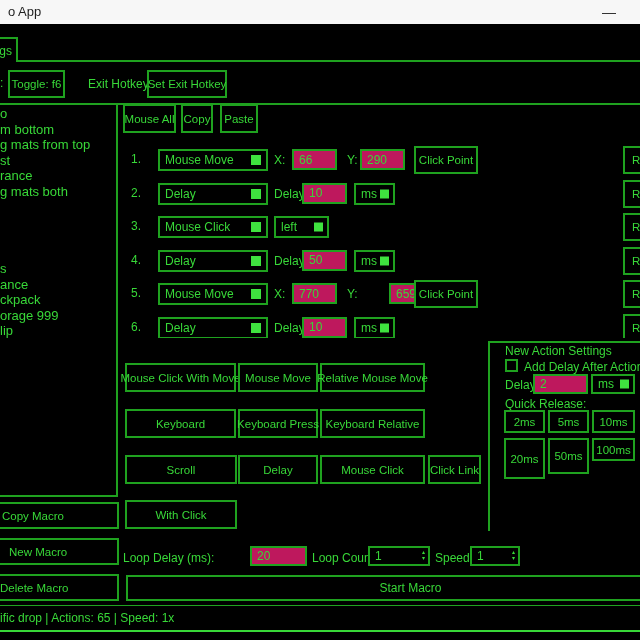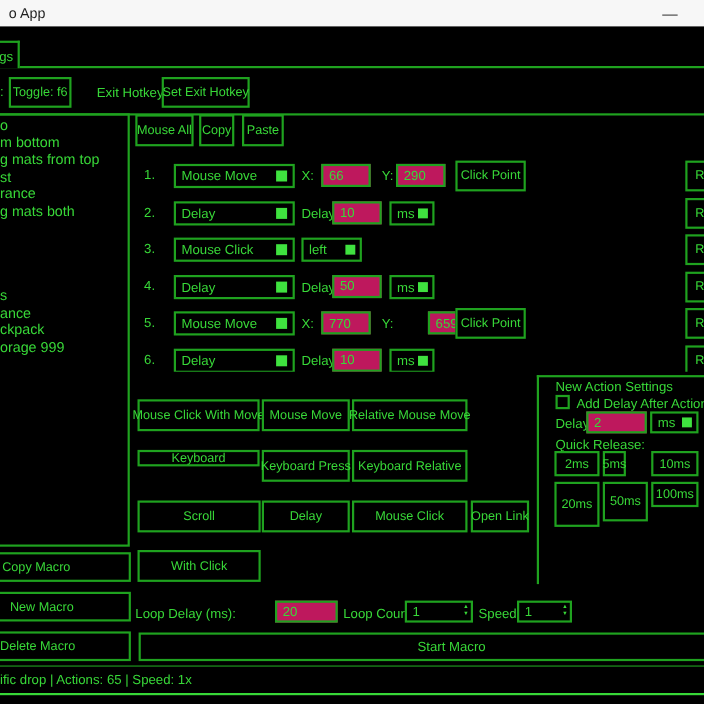--- a/index.html
+++ b/index.html
@@ -63,20 +63,21 @@
   <div class="sb-item">rance</div>
   <div class="sb-item">g mats both</div>
   <div class="sb-item"></div>
   <div class="sb-item"></div>
   <div class="sb-item"></div>
   <div class="sb-item"></div>
   <div class="sb-item">s</div>
   <div class="sb-item">ance</div>
   <div class="sb-item">ckpack</div>
   <div class="sb-item">orage 999</div>
+  <div class="sb-item">lip</div>
 </div>
 
 <div class="btn" style="left:123px;top:104px;width:53px;height:29px;">Mouse All</div>
 <div class="btn" style="left:181px;top:104px;width:32px;height:29px;">Copy</div>
 <div class="btn" style="left:220px;top:104px;width:38px;height:29px;">Paste</div>
 
 <div class="rows">
 
   <div class="arow" style="top:9px;">
     <span class="num">1.</span>
@@ -161,44 +162,44 @@
       <span>ms</span>
       <span class="sq small"></span>
     </div>
     <div class="btn leftal" style="left:501px;top:-3px;width:50px;height:28px;padding-left:7px;">R</div>
   </div>
 </div>
 
 <div class="btn" style="left:125px;top:363px;width:111px;height:29px;">Mouse Click With Move</div>
 <div class="btn" style="left:238px;top:363px;width:80px;height:29px;">Mouse Move</div>
 <div class="btn" style="left:320px;top:363px;width:105px;height:29px;">Relative Mouse Move</div>
-<div class="btn" style="left:125px;top:409px;width:111px;height:15px;">Keyboard</div>
+<div class="btn" style="left:125px;top:409px;width:111px;height:29px;">Keyboard</div>
 <div class="btn" style="left:238px;top:409px;width:80px;height:29px;">Keyboard Press</div>
 <div class="btn" style="left:320px;top:409px;width:105px;height:29px;">Keyboard Relative</div>
 <div class="btn" style="left:125px;top:455px;width:112px;height:29px;">Scroll</div>
 <div class="btn" style="left:238px;top:455px;width:80px;height:29px;">Delay</div>
 <div class="btn" style="left:320px;top:455px;width:105px;height:29px;">Mouse Click</div>
-<div class="btn" style="left:428px;top:455px;width:53px;height:29px;">Open Link</div>
+<div class="btn" style="left:428px;top:455px;width:53px;height:29px;">Click Link</div>
 <div class="btn" style="left:125px;top:500px;width:112px;height:29px;">With Click</div>
 
 <div class="vline" style="left:488px;top:341px;width:2px;height:190px;"></div>
 <div class="hline" style="left:488px;top:341px;width:152px;height:2px;"></div>
 
 <span class="glabel" style="left:505px;top:344px;">New Action Settings</span>
 <div class="cb" style="left:505px;top:359px;"></div>
 <span class="glabel" style="left:524px;top:360px;">Add Delay After Action</span>
 <span class="glabel" style="left:505px;top:378px;">Delay:</span>
 <div class="inp" style="left:533px;top:374px;width:55px;height:20px;">2</div>
 <div class="dd" style="left:591px;top:374px;width:44px;height:20px;">
   <span>ms</span>
   <span class="sq small"></span>
 </div>
 <span class="glabel" style="left:505px;top:397px;">Quick Release:</span>
 <div class="btn" style="left:504px;top:410px;width:41px;height:23px;">2ms</div>
-<div class="btn" style="left:548px;top:410px;width:21px;height:23px;">5ms</div>
+<div class="btn" style="left:548px;top:410px;width:41px;height:23px;">5ms</div>
 <div class="btn" style="left:592px;top:410px;width:43px;height:23px;">10ms</div>
 <div class="btn" style="left:504px;top:438px;width:41px;height:41px;">20ms</div>
 <div class="btn" style="left:548px;top:438px;width:41px;height:36px;">50ms</div>
 <div class="btn" style="left:592px;top:438px;width:43px;height:23px;">100ms</div>
 
 <div class="btn leftal" style="left:-30px;top:502px;width:149px;height:27px;padding-left:30px;">Copy Macro</div>
 <div class="btn leftal" style="left:-30px;top:538px;width:149px;height:27px;padding-left:37px;">New Macro</div>
 <div class="btn leftal" style="left:-30px;top:574px;width:149px;height:27px;padding-left:28px;">Delete Macro</div>
 
 <span class="glabel" style="left:123px;top:551px;">Loop Delay (ms):</span>

